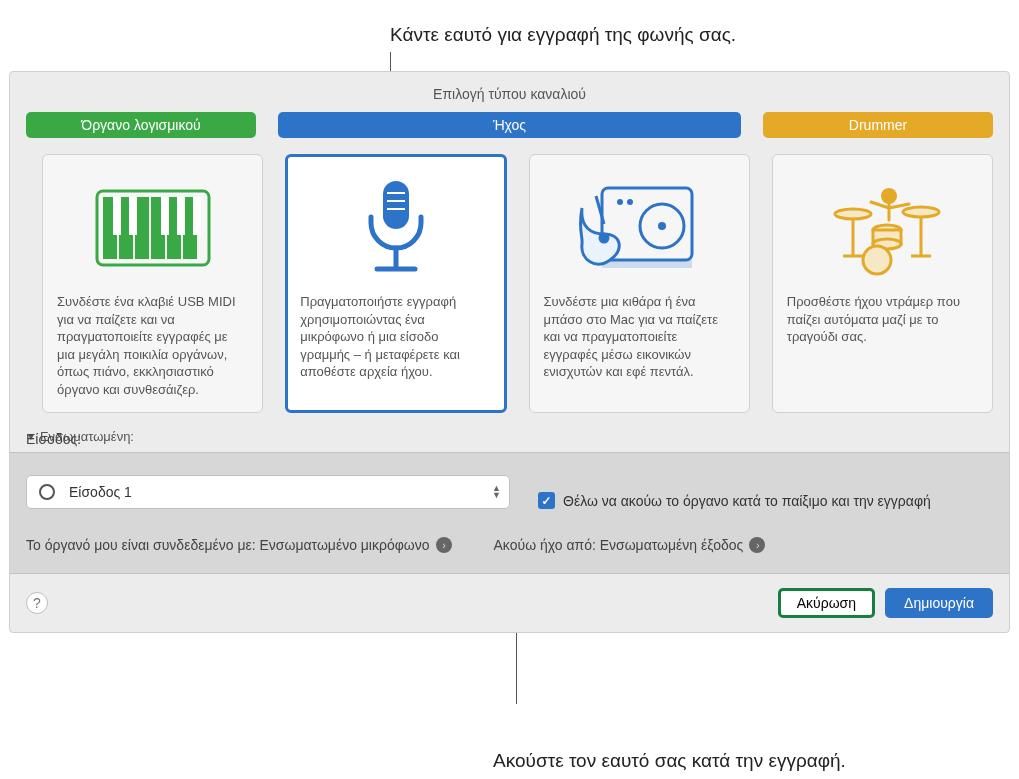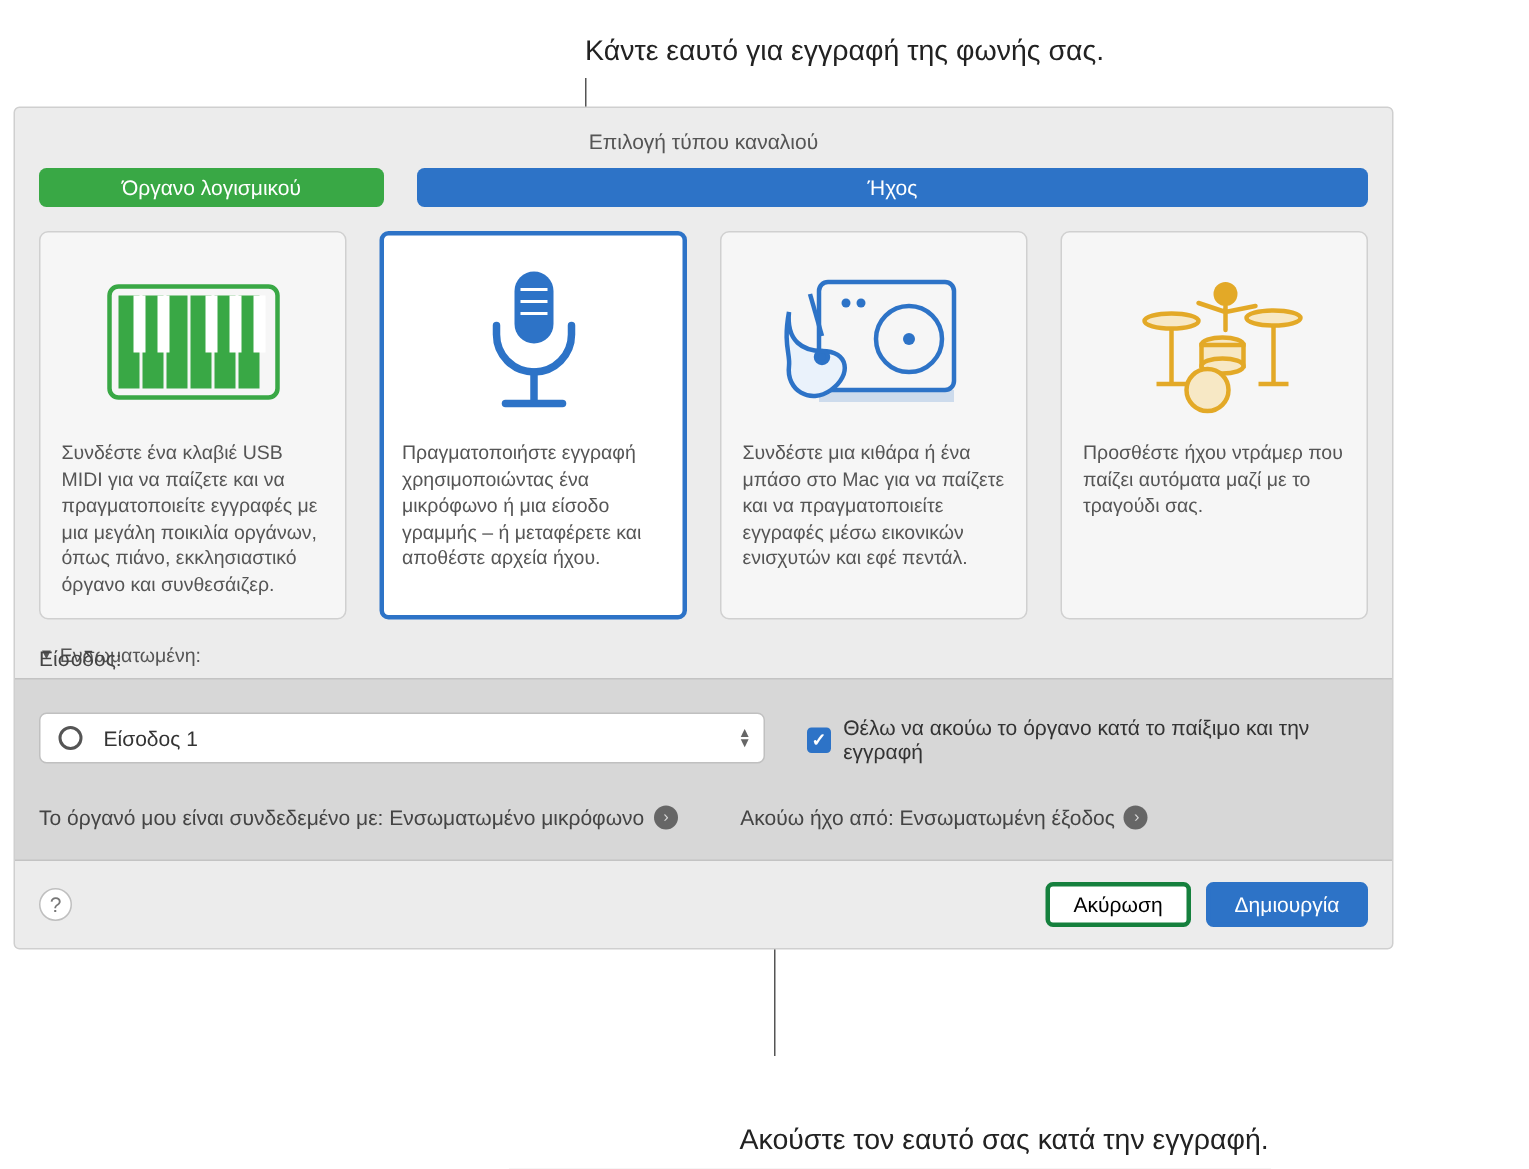--- a/index.html
+++ b/index.html
@@ -40,21 +40,21 @@
     left: 516px;
     top: 596px;
     width: 1px;
     height: 108px;
     background: #555;
   }
   .pane {
     position: absolute;
     left: 9px;
     top: 71px;
-    width: 920px;
+    width: 1001px;
     background: #ececec;
     border: 1px solid #cfcfcf;
     border-radius: 4px;
   }
   .pane-title {
     text-align: center;
     font-size: 14px;
     color: #555;
     padding: 14px 0 10px;
   }
@@ -72,20 +72,21 @@
     font-size: 14px;
     cursor: pointer;
   }
   .tab-green { background: #39a845; flex: 0 0 230px; }
   .tab-blue  { background: #2d73c7; }
   .tab-gold  { background: #e3a927; flex: 0 0 230px; }
   .cards {
     display: flex;
     gap: 22px;
     padding: 10px 16px 16px;
+    margin-left: 16px;
   }
   .card {
     flex: 1 1 0;
     background: #f6f6f6;
     border: 1px solid #d0d0d0;
     border-radius: 6px;
     padding: 12px 14px 14px;
     display: flex;
     flex-direction: column;
     align-items: center;
@@ -202,20 +203,21 @@
 
 <div class="callout-line-bottom"></div>
 <div class="callout-bottom">Ακούστε τον εαυτό σας κατά την εγγραφή.</div>
 
 <div class="pane">
   <div class="pane-title">Επιλογή τύπου καναλιού</div>
 
   <div class="tabs">
     <div class="tab tab-green">Όργανο λογισμικού</div>
     <div class="tab tab-blue">Ήχος</div>
+    <div class="tab tab-gold">Drummer</div>
   </div>
 
   <div class="cards">
 
     <div class="card">
       <div class="card-icon">
         <svg width="120" height="90" viewBox="0 0 120 90">
           <rect x="4" y="8" width="112" height="74" rx="6" fill="none" stroke="#39a845" stroke-width="3"></rect>
           <g fill="#39a845">
             <rect x="10" y="14" width="14" height="62"></rect>

